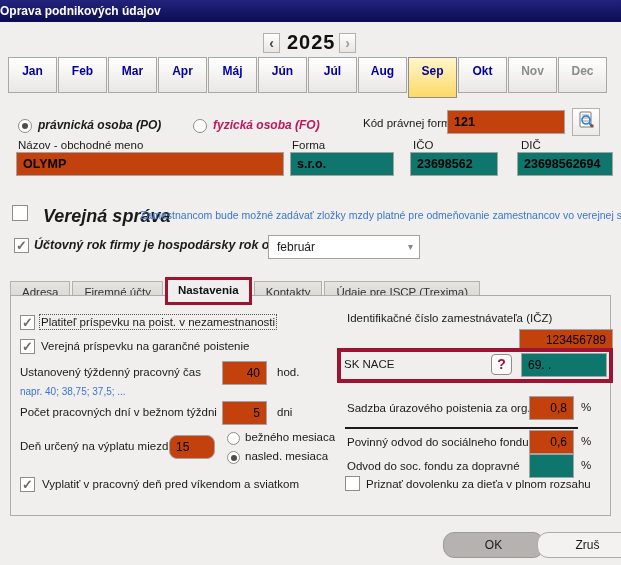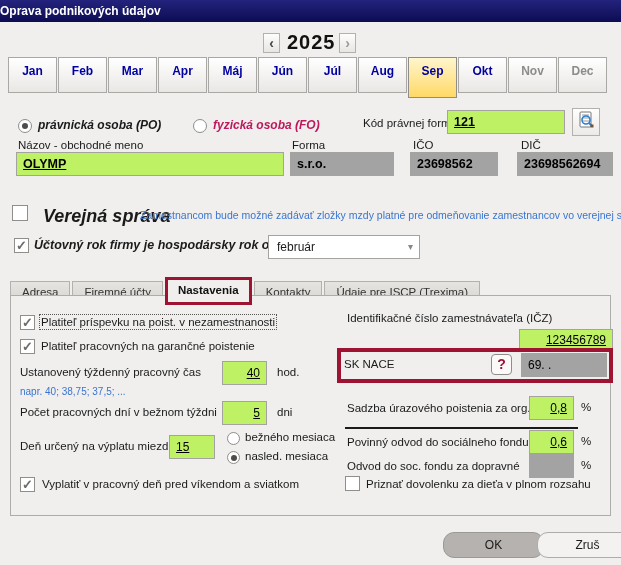--- a/index.html
+++ b/index.html
@@ -35,23 +35,23 @@
   .radio { width:14px; height:14px; border:1px solid #8f8d8a; border-radius:50%;
     background:#fff; position:absolute; }
   .radio.on::after { content:""; position:absolute; left:3px; top:3px; width:6px; height:6px;
     border-radius:50%; background:#4d4d4d; }
   .cb { width:15px; height:15px; border:1px solid #908e8b; background:#fff; position:absolute;
     font-size:13px; line-height:13px; text-align:center; color:#6e6c69; font-weight:bold; }
   .cb.on::after { content:"\2713"; }
   .lbl { font-size:11.5px; white-space:nowrap; position:absolute; }
   .lbl.b { font-weight:bold; font-size:12px;font-style:italic; }
   .note { color:#3a75cf; font-size:10.5px; position:absolute; white-space:nowrap; }
-  input.field { position:absolute; border:1px solid #a5a3a0; background:#a3a3a3;
+  input.field { position:absolute; border:1px solid #a5a3a0; background:#0f766e;
     font-family:"Liberation Sans",sans-serif; font-size:12px; padding:0 6px; height:24px; }
-  input.yellow { background:#bef264;text-decoration:underline; }
+  input.yellow { background:#c2410c; }
   input.bold { font-weight:bold; font-size:12.5px; }
   input.ralign { text-align:right; }
 
   .dropdown { position:absolute; border:1px solid #a5a3a0; background:#fff; height:24px;
     font-size:12px; line-height:22px; padding:0 8px; cursor:pointer; }
   .dropdown .arr { position:absolute; right:6px; top:0; color:#888; font-size:10px; }
 
   
   .tabstrip { position:absolute; left:10px; top:274px; display:flex; gap:2px; align-items:flex-end; }
   .tab { background:linear-gradient(#e6e4e1,#d8d6d2); border:1px solid #b3b1ae; border-bottom:none;
@@ -149,33 +149,33 @@
   <div class="tab selected">Nastavenia</div>
   <div class="tab">Kontakty</div>
   <div class="tab">Údaje pre ISCP (Trexima)</div>
 </div>
 
 <div class="panel"></div>
 
 <div class="cb on" style="left:20px; top:315px;"></div>
 <div class="lbl focus-dotted" style="left:41px; top:316px;">Platiteľ príspevku na poist. v nezamestnanosti</div>
 <div class="cb on" style="left:20px; top:339px;"></div>
-<div class="lbl" style="left:41px; top:340px;">Platiteľ pracovných na garančné poistenie</div>
+<div class="lbl" style="left:41px; top:340px;">Verejná príspevku na garančné poistenie</div>
 
 <div class="lbl" style="left:20px; top:366px;">Ustanovený týždenný pracovný čas</div>
 <input class="field yellow ralign" style="left: 222px; top: 361px; width: 45px;" value="40">
 <div class="lbl" style="left:277px; top:366px;">hod.</div>
 <div class="note" style="left:20px; top:386px; font-size:10px;">napr. 40; 38,75; 37,5; ...</div>
 
 <div class="lbl" style="left:20px; top:406px;">Počet pracovných dní v bežnom týždni</div>
 <input class="field yellow ralign" style="left: 222px; top: 401px; width: 45px;" value="5">
 <div class="lbl" style="left:277px; top:406px;">dni</div>
 
 <div class="lbl" style="left:20px; top:440px;">Deň určený na výplatu miezd</div>
-<input class="field yellow" style="left: 169px; top: 435px; width: 46px;" value="15">
+<input class="field yellow" style="left: 169px; top: 435px; width: 46px; border-radius: 8px;" value="15">
 <div class="radio" style="left:227px; top:432px; width:13px; height:13px;"></div>
 <div class="lbl" style="left:245px; top:431px;">bežného mesiaca</div>
 <div class="radio on" style="left:227px; top:451px; width:13px; height:13px;"></div>
 <div class="lbl" style="left:245px; top:450px;">nasled. mesiaca</div>
 
 <div class="cb on" style="left:20px; top:477px;"></div>
 <div class="lbl" style="left:42px; top:478px;">Vyplatiť v pracovný deň pred víkendom a sviatkom</div>
 
 <div class="lbl" style="left:347px; top:312px;">Identifikačné číslo zamestnávateľa (IČZ)</div>
 <input class="field yellow ralign" style="left: 519px; top: 329px; width: 94px; height: 22px;" value="123456789">

